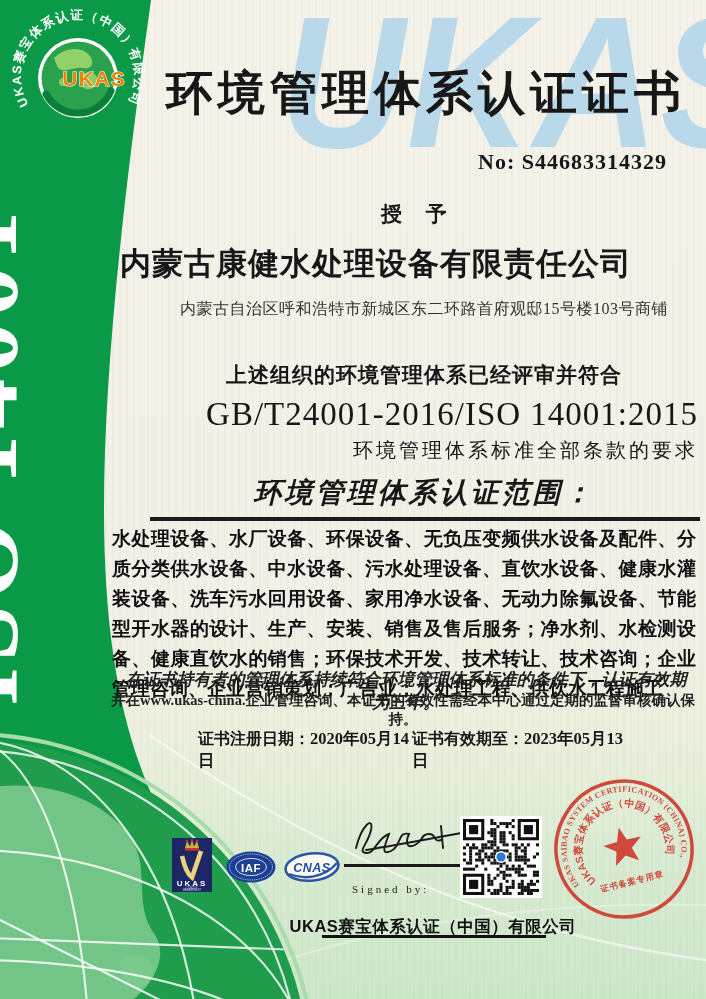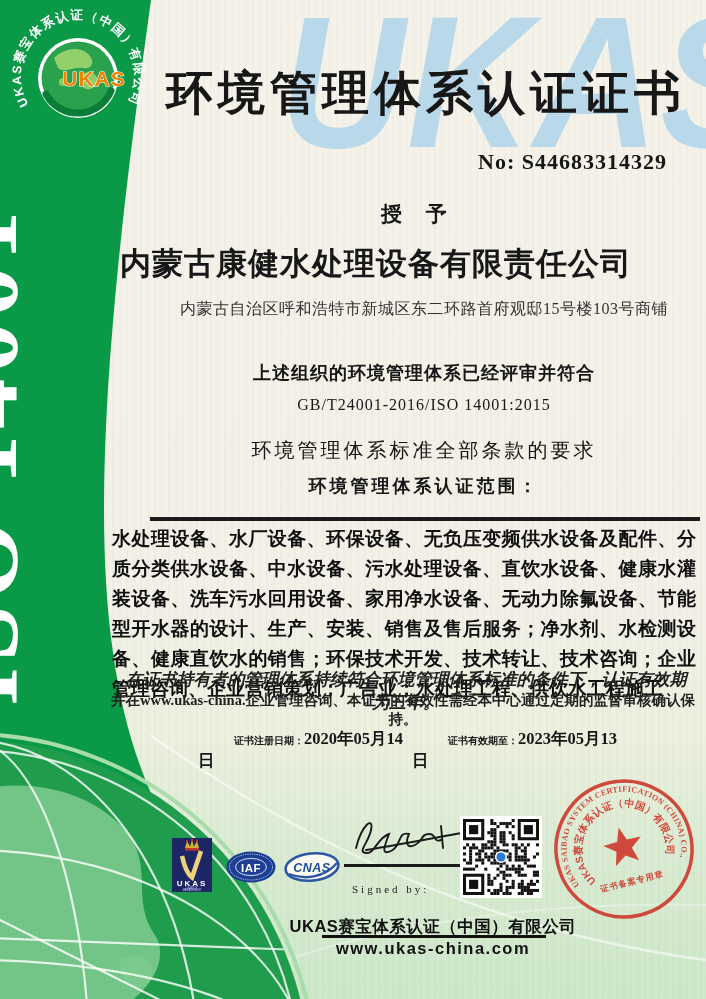--- a/index.html
+++ b/index.html
@@ -19,38 +19,38 @@
   .cert-title{position:absolute;left:152px;top:62px;width:548px;text-align:center;
     font-size:47px;font-weight:bold;letter-spacing:5px;white-space:nowrap;}
   .cert-no{position:absolute;left:478px;top:149px;font-size:22px;font-weight:bold;letter-spacing:1px;text-align:right;}
   .awarded{position:absolute;left:381px;top:200px;font-size:21px;font-weight:bold;letter-spacing:9px;
     font-family:"Liberation Sans","DejaVu Sans",sans-serif;}
   .company{position:absolute;left:120px;top:243px;width:578px;text-align:left;
     font-size:31px;font-weight:bold;letter-spacing:1px;white-space:nowrap;}
   .address{position:absolute;left:150px;top:299px;width:548px;text-align:center;
     font-size:16px;color:#333;letter-spacing:.5px;}
   .stmt1{position:absolute;left:150px;top:361px;width:548px;text-align:center;
-    font-size:18px;font-weight:bold;letter-spacing:1px;
+    font-size:21px;font-weight:bold;letter-spacing:1px;
     font-family:"Liberation Sans","DejaVu Sans",sans-serif;}
-  .standard{position:absolute;left:150px;top:396px;width:548px;text-align:center;
-    font-size:16px;letter-spacing:1px;}
-  .stmt2{position:absolute;left:150px;top:437px;width:548px;text-align:center;
+  .standard{position:absolute;left:150px;top:396px;width:548px;text-align:right;
+    font-size:33px;letter-spacing:1px;}
+  .stmt2{position:absolute;left:150px;top:437px;width:548px;text-align:right;
     font-size:20px;letter-spacing:3px;}
   .scope-heading{position:absolute;left:150px;top:474px;width:548px;text-align:center;
-    font-size:18px;font-weight:bold;letter-spacing:3px;}
+    font-size:28px;font-weight:bold;letter-spacing:3px;font-style:italic;}
   .scope-divider{position:absolute;left:150px;top:517px;width:550px;height:4px;background:#1b1b1b;}
   .scope-text{position:absolute;left:112px;top:524px;width:584px;
     font-size:19px;line-height:30px;font-weight:bold;text-align:justify;color:#101010;
     font-family:"Liberation Sans","DejaVu Sans",sans-serif;}
   .note1{position:absolute;left:118px;top:668px;width:576px;text-align:center;
     font-size:17px;font-weight:bold;color:#222;font-style:italic;}
   .note2{position:absolute;left:100px;top:691px;width:606px;text-align:center;
     font-size:14.5px;font-weight:bold;color:#222;}
   .dates{position:absolute;left:198px;top:728px;width:428px;display:flex;justify-content:space-between;}
-  .date-label{font-family:Liberation Sans, sans-serif;font-weight:bold;font-size:10px;margin-left:36px;}
+  .date-label{font-family:Liberation Sans, sans-serif;font-weight:bold;font-size:16px;}
   .date-value{font-size:16.5px;font-weight:bold;}
   .ukas-mark{position:absolute;left:172px;top:838px;}
   .iaf-mark{position:absolute;left:226px;top:851px;}
   .cnas-mark{position:absolute;left:284px;top:851px;}
   .signature{position:absolute;left:344px;top:804px;width:136px;}
   .sig-line{position:absolute;left:344px;top:864px;width:134px;height:2.5px;background:#1a1a1a;}
   .signed-by{position:absolute;left:352px;top:871px;font-size:11px;letter-spacing:3px;color:#222;margin-top:12px;}
   .qr{position:absolute;left:460px;top:816px;width:82px;height:82px;background:#fff;padding:3px;box-sizing:border-box;}
   .seal{position:absolute;left:549px;top:774px;width:150px;height:150px;transform:rotate(-14deg);opacity:.9;}
   .footer-company{position:absolute;left:250px;top:916px;width:366px;text-align:center;
@@ -412,15 +412,14 @@
         <text font-family="Liberation Sans, DejaVu Sans, sans-serif" font-weight="bold" font-size="11.5" letter-spacing=".3">
           <textPath href="#sealRingCn">UKAS赛宝体系认证（中国）有限公司</textPath>
         </text>
         <polygon points="85,60 90.6,75.3 106.9,75.9 94,85.9 98.5,101.6 85,92.5 71.5,101.6 76,85.9 63.1,75.9 79.4,75.3"></polygon>
         <text x="85" y="126" text-anchor="middle" font-family="Liberation Sans, DejaVu Sans, sans-serif" font-weight="bold" font-size="9.5" letter-spacing="1">证书备案专用章</text>
       </g>
     </svg>
 
     <div class="footer-company">UKAS赛宝体系认证（中国）有限公司</div>
     <div class="footer-underline"></div>
-    <div class="footer-website">www.ukas-china.com</div>
   </div>
 </div>
 
 </body></html>

